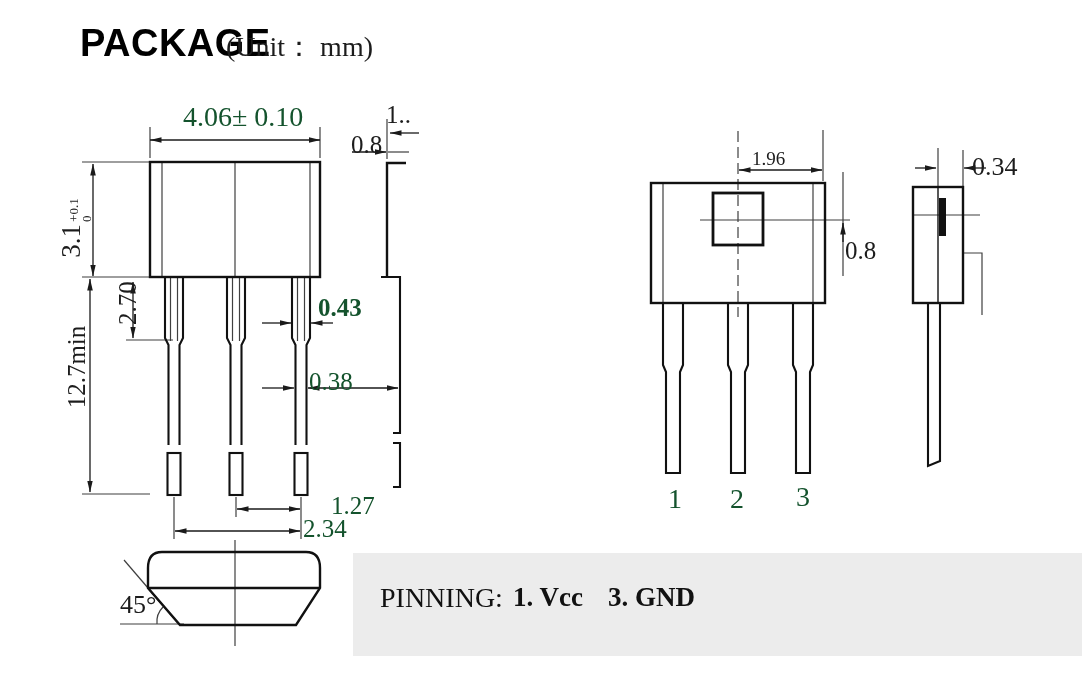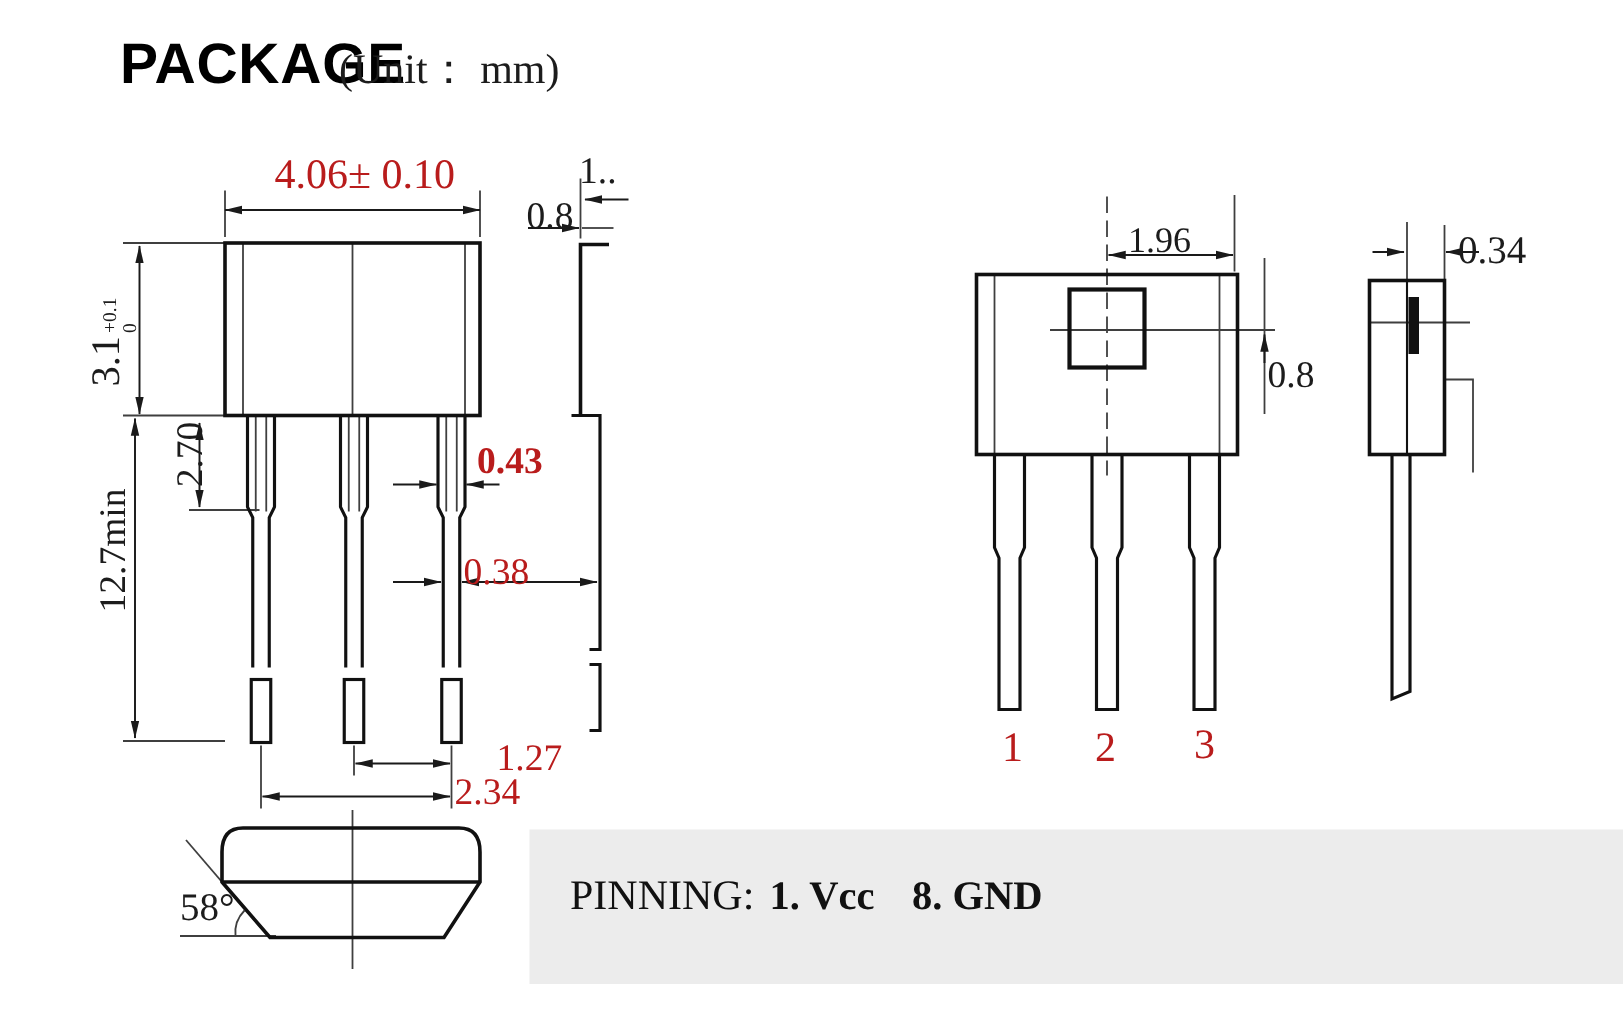--- a/index.html
+++ b/index.html
@@ -2,21 +2,21 @@
 <html><head>
 <meta charset="utf-8">
 <style>
   html,body{margin:0;padding:0;}
   body{
     width:1082px;height:674px;position:relative;background:#ffffff;
     font-family:"Liberation Serif","DejaVu Serif",serif;overflow:hidden;
   }
   #drawing{position:absolute;left:0;top:0;}
   .lbl{position:absolute;color:#1c1c1c;line-height:1;white-space:pre;}
-  .navy{color:#b91c1c;}
+  .navy{color:#14532d;}
   .rot{transform:translate(-50%,-50%) rotate(-90deg);}
   .tolstack{display:inline-flex;flex-direction:column;font-size:13px;line-height:1;margin-left:2px;vertical-align:2px;}
   .title-main{font-family:"Liberation Sans","DejaVu Sans",sans-serif;font-weight:bold;font-size:38px;letter-spacing:0.5px;color:#000;margin-left:40px;}
   .strip{position:absolute;left:353px;top:553px;width:752px;height:103px;background:#ececec;}
   .strip .lbl{color:#111;}
   .bold{font-weight:bold;}
 </style>
 </head>
 <body>
 
@@ -122,30 +122,30 @@
 
 <div class="lbl rot" style="left:75px;top:228px;font-size:27px;"><span>3.1</span><span class="tolstack"><span>+0.1</span><span>0</span></span></div>
 
 <div class="lbl rot" style="left:127px;top:303px;font-size:25px;">2.70</div>
 <div class="lbl rot" style="left:76px;top:367px;font-size:25px;">12.7min</div>
 
 <div class="lbl navy" style="left:318px;top:295px;font-size:25px;font-weight:bold;">0.43</div>
 <div class="lbl navy" style="left:309px;top:369px;font-size:25px;">0.38</div>
 <div class="lbl navy" style="left:303px;top:493px;font-size:25px;margin-left:28px;">1.27</div>
 <div class="lbl navy" style="left:303px;top:516px;font-size:25px;text-align:center;">2.34</div>
-<div class="lbl" style="left:120px;top:592px;font-size:26px;">58°</div>
+<div class="lbl" style="left:120px;top:592px;font-size:26px;">45°</div>
 
 <div class="lbl" style="left:386px;top:102px;font-size:25px;">1..</div>
 <div class="lbl" style="left:351px;top:132px;font-size:25px;">0.8</div>
 
-<div class="lbl" style="left:752px;top:149px;font-size:24px;">1.96</div>
+<div class="lbl" style="left:752px;top:149px;font-size:19px;">1.96</div>
 <div class="lbl" style="left:845px;top:238px;font-size:25px;">0.8</div>
 <div class="lbl" style="left:972px;top:154px;font-size:26px;">0.34</div>
 
 <div class="lbl navy" style="left:668px;top:485px;font-size:28px;">1</div>
 <div class="lbl navy" style="left:730px;top:485px;font-size:28px;">2</div>
 <div class="lbl navy" style="left:796px;top:483px;font-size:28px;">3</div>
 
 <div class="strip">
   <div class="lbl" style="left:27px;top:31px;font-size:28px;">PINNING:</div>
   <div class="lbl bold" style="left:160px;top:31px;font-size:27px;">1. Vcc</div>
-  <div class="lbl bold" style="left:255px;top:31px;font-size:27px;">8. GND</div>
+  <div class="lbl bold" style="left:255px;top:31px;font-size:27px;">3. GND</div>
 </div>
 
 </body></html>

